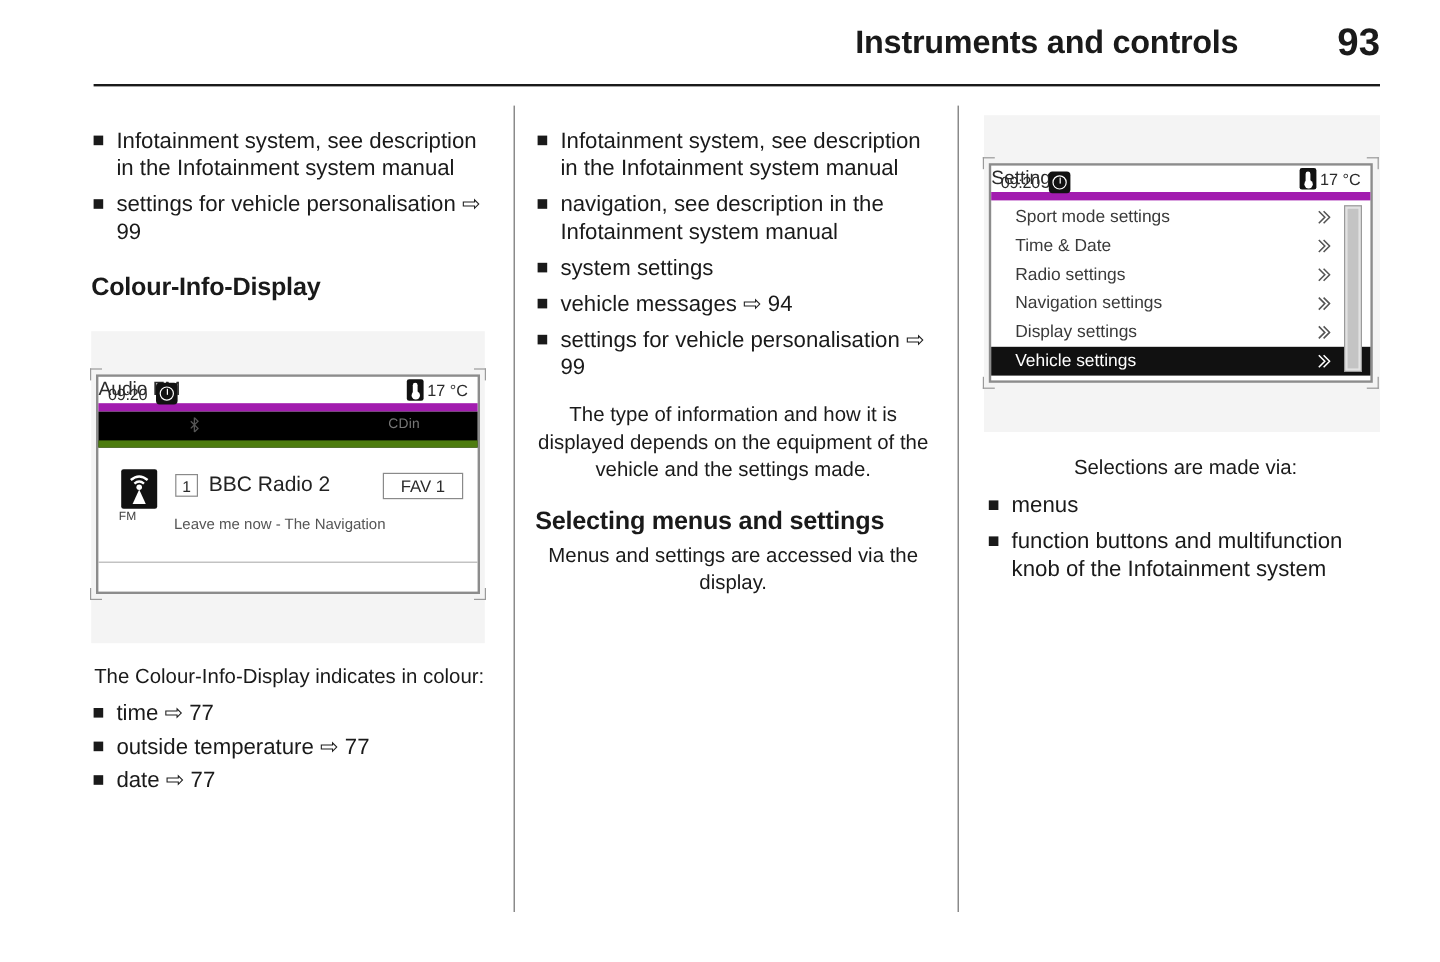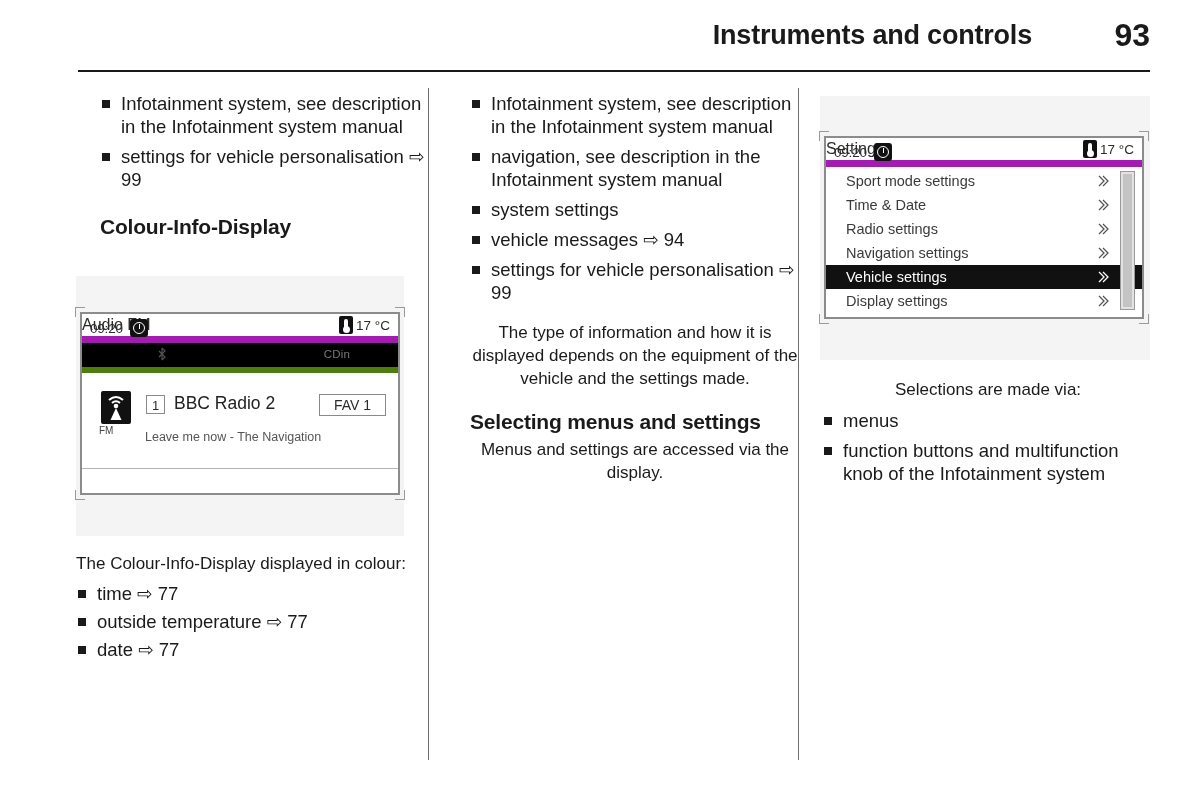--- a/index.html
+++ b/index.html
@@ -45,23 +45,22 @@
     left: 78px;
     top: 70px;
     width: 1072px;
     height: 2px;
     background: #1a1a1a;
   }
 
   
   .column {
     position: absolute;
-    top: 92px;
+    top: 105px;
     width: 330px;
-    margin-left: 24px;
   }
   #column-left   { left: 76px; }
   #column-middle { left: 446px; }
 
   .col-divider {
     position: absolute;
     top: 88px;
     width: 1px;
     height: 672px;
     background: #6e6e6e;
@@ -429,21 +428,21 @@
     <div class="preset-num">1</div>
     <div class="station-name">BBC Radio 2</div>
     <div class="track-text">Leave me now - The Navigation</div>
     <div class="fav-box">FAV 1</div>
   </div>
 
   <div class="audio-footer"></div>
 </div>
 
 <div style="position:absolute; left:76px; top:552px; width:330px;">
-  <p class="para">The Colour-Info-Display displayed in colour:</p>
+  <p class="para">The Colour-Info-Display indicates in colour:</p>
   <ul class="bullet-list tight" style="margin-top:7px;">
     <li>time ⇨ 77</li>
     <li>outside temperature ⇨ 77</li>
     <li>date ⇨ 77</li>
   </ul>
 </div>
 
 <div class="column" id="column-middle">
   <ul class="bullet-list">
     <li>Infotainment system, see description in the Infotainment system manual</li>
@@ -505,36 +504,36 @@
       </span>
     </div>
     <div class="menu-row">
       <span class="menu-label">Navigation settings</span>
       <span class="menu-chevron">
         <svg width="11" height="14" viewBox="0 0 11 14" aria-hidden="true">
             <path d="M1 2 L6 7 L1 12 M5 2 L10 7 L5 12" stroke="currentColor" stroke-width="1.3" fill="none"></path>
           </svg>
       </span>
     </div>
+    <div class="menu-row">
+      <span class="menu-label">Display settings</span>
+      <span class="menu-chevron">
+        <svg width="11" height="14" viewBox="0 0 11 14" aria-hidden="true">
+            <path d="M1 2 L6 7 L1 12 M5 2 L10 7 L5 12" stroke="currentColor" stroke-width="1.3" fill="none"></path>
+          </svg>
+      </span>
+    </div>
     <div class="menu-row selected">
       <span class="menu-label">Vehicle settings</span>
       <span class="menu-chevron">
         <svg width="11" height="14" viewBox="0 0 11 14" aria-hidden="true">
             <path d="M1 2 L6 7 L1 12 M5 2 L10 7 L5 12" stroke="currentColor" stroke-width="1.3" fill="none"></path>
           </svg>
       </span>
     </div>
-    <div class="menu-row">
-      <span class="menu-label">Display settings</span>
-      <span class="menu-chevron">
-        <svg width="11" height="14" viewBox="0 0 11 14" aria-hidden="true">
-            <path d="M1 2 L6 7 L1 12 M5 2 L10 7 L5 12" stroke="currentColor" stroke-width="1.3" fill="none"></path>
-          </svg>
-      </span>
-    </div>
 
     <div class="scrollbar-track">
       <div class="scrollbar-thumb"></div>
     </div>
   </div>
 </div>
 
 <div style="position:absolute; left:822px; top:378px; width:332px;">
   <p class="para">Selections are made via:</p>
   <ul class="bullet-list" style="margin-top:8px;">

